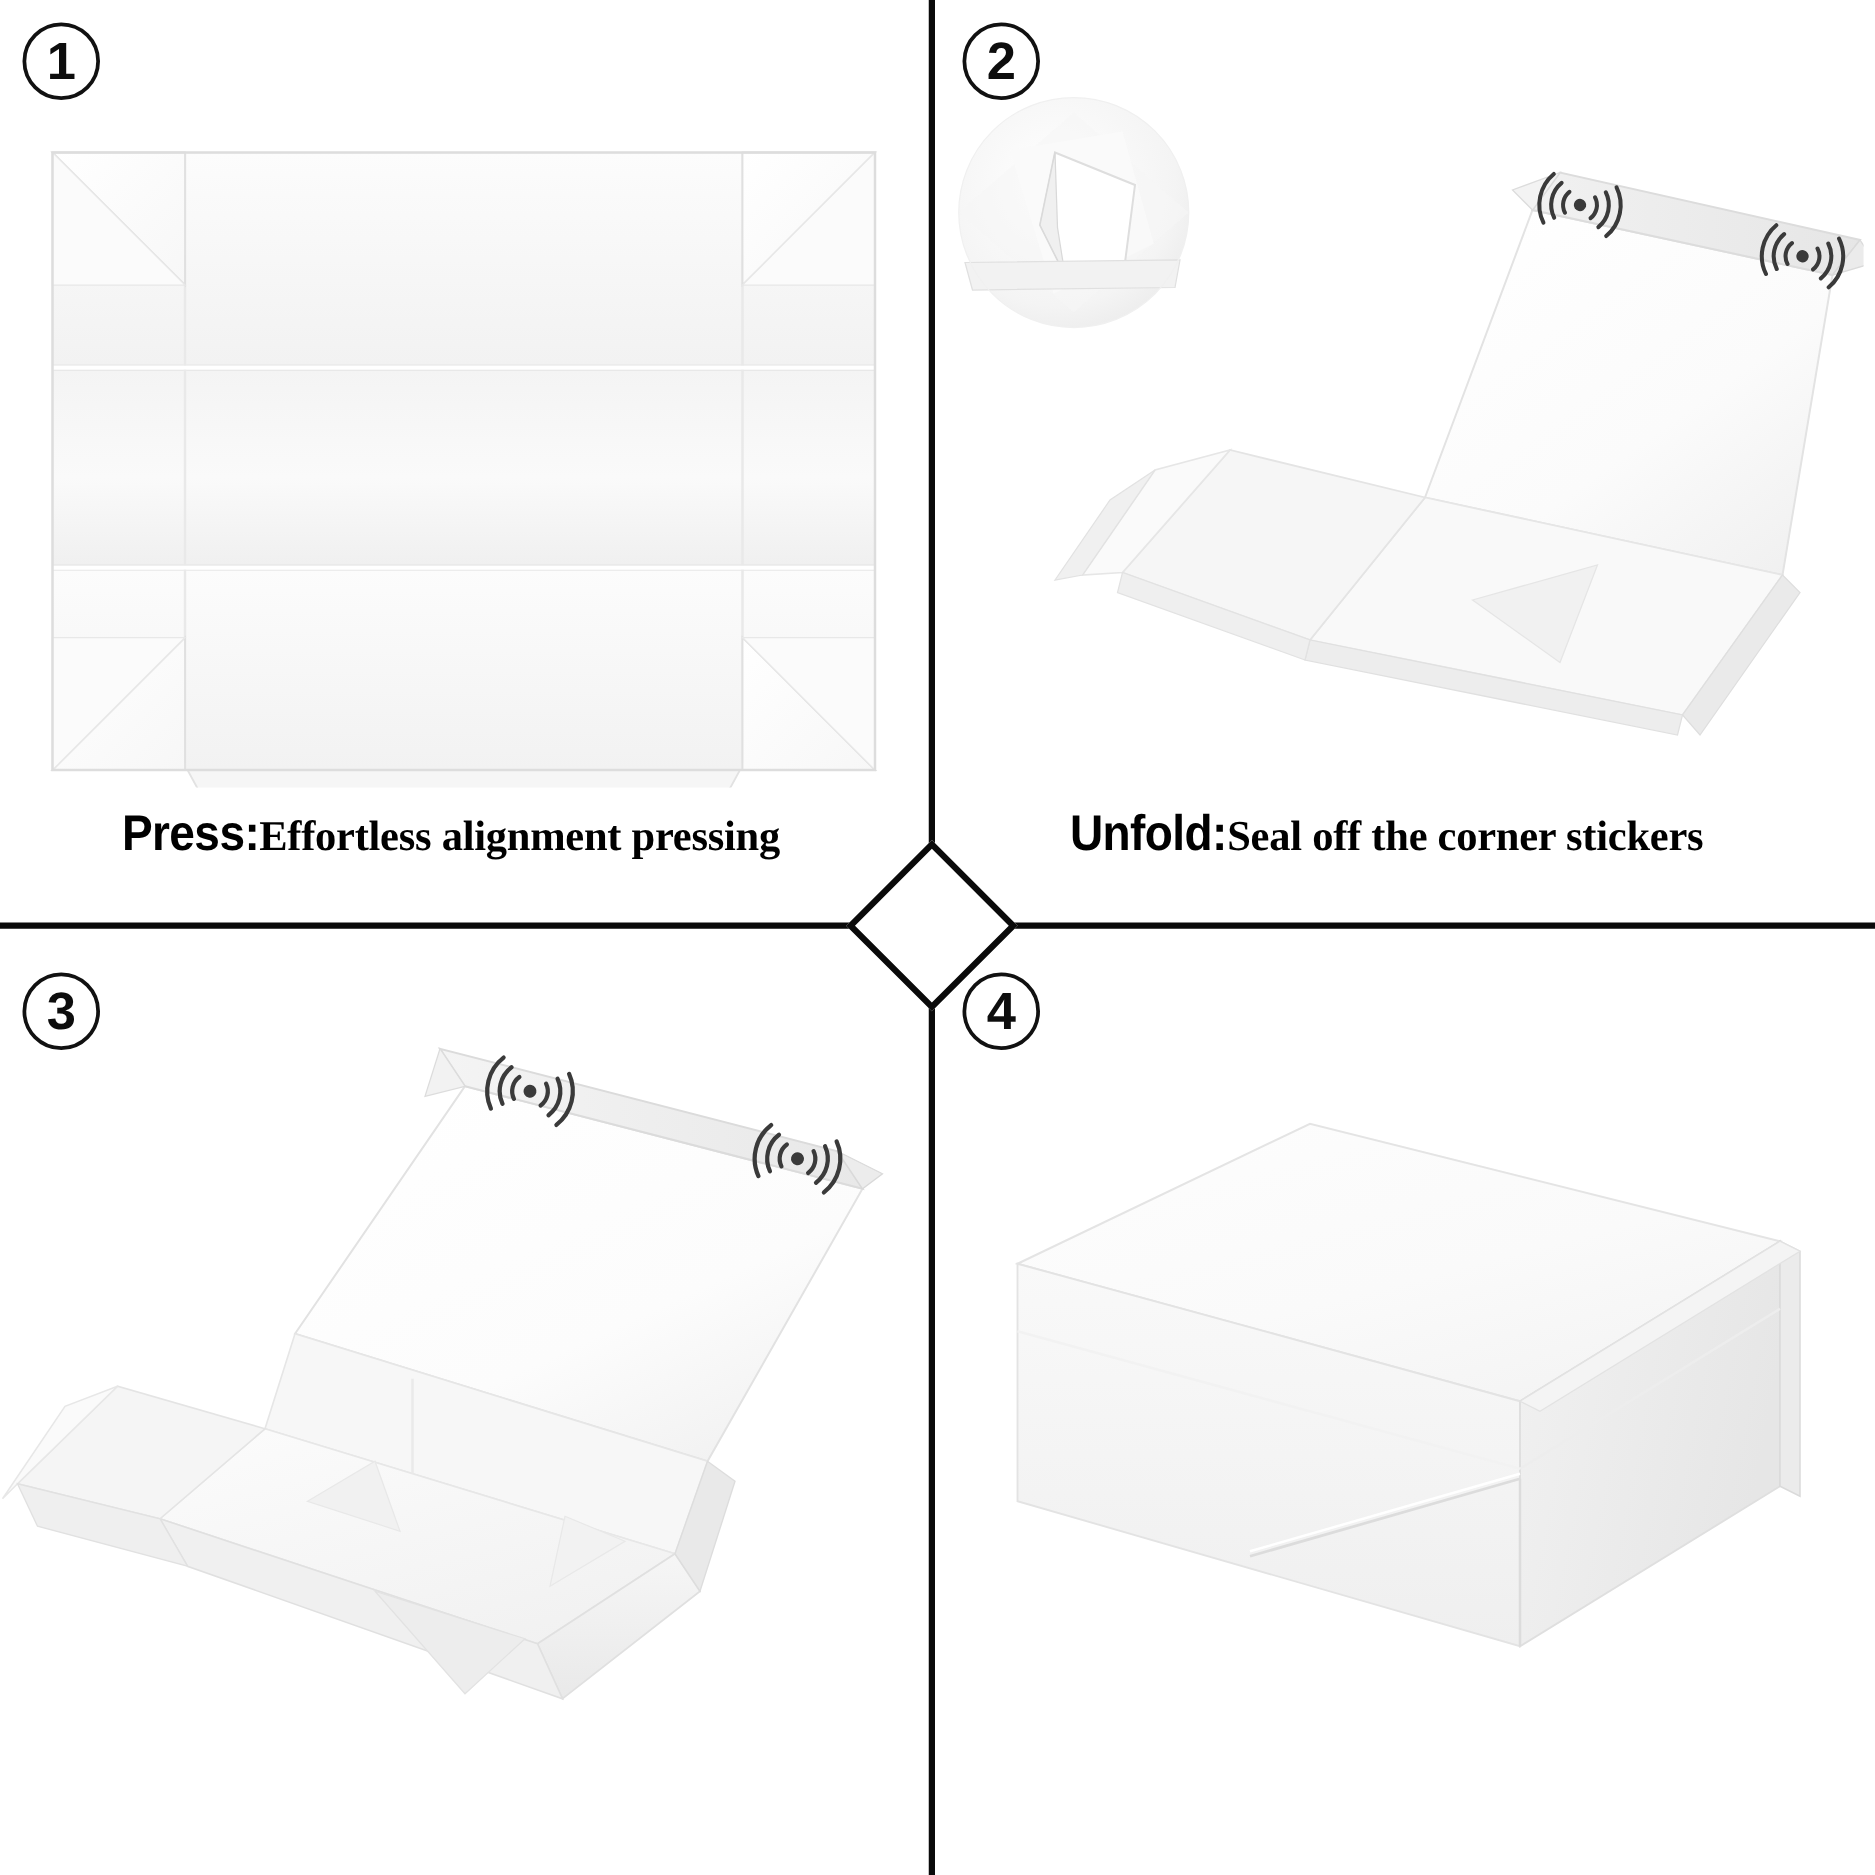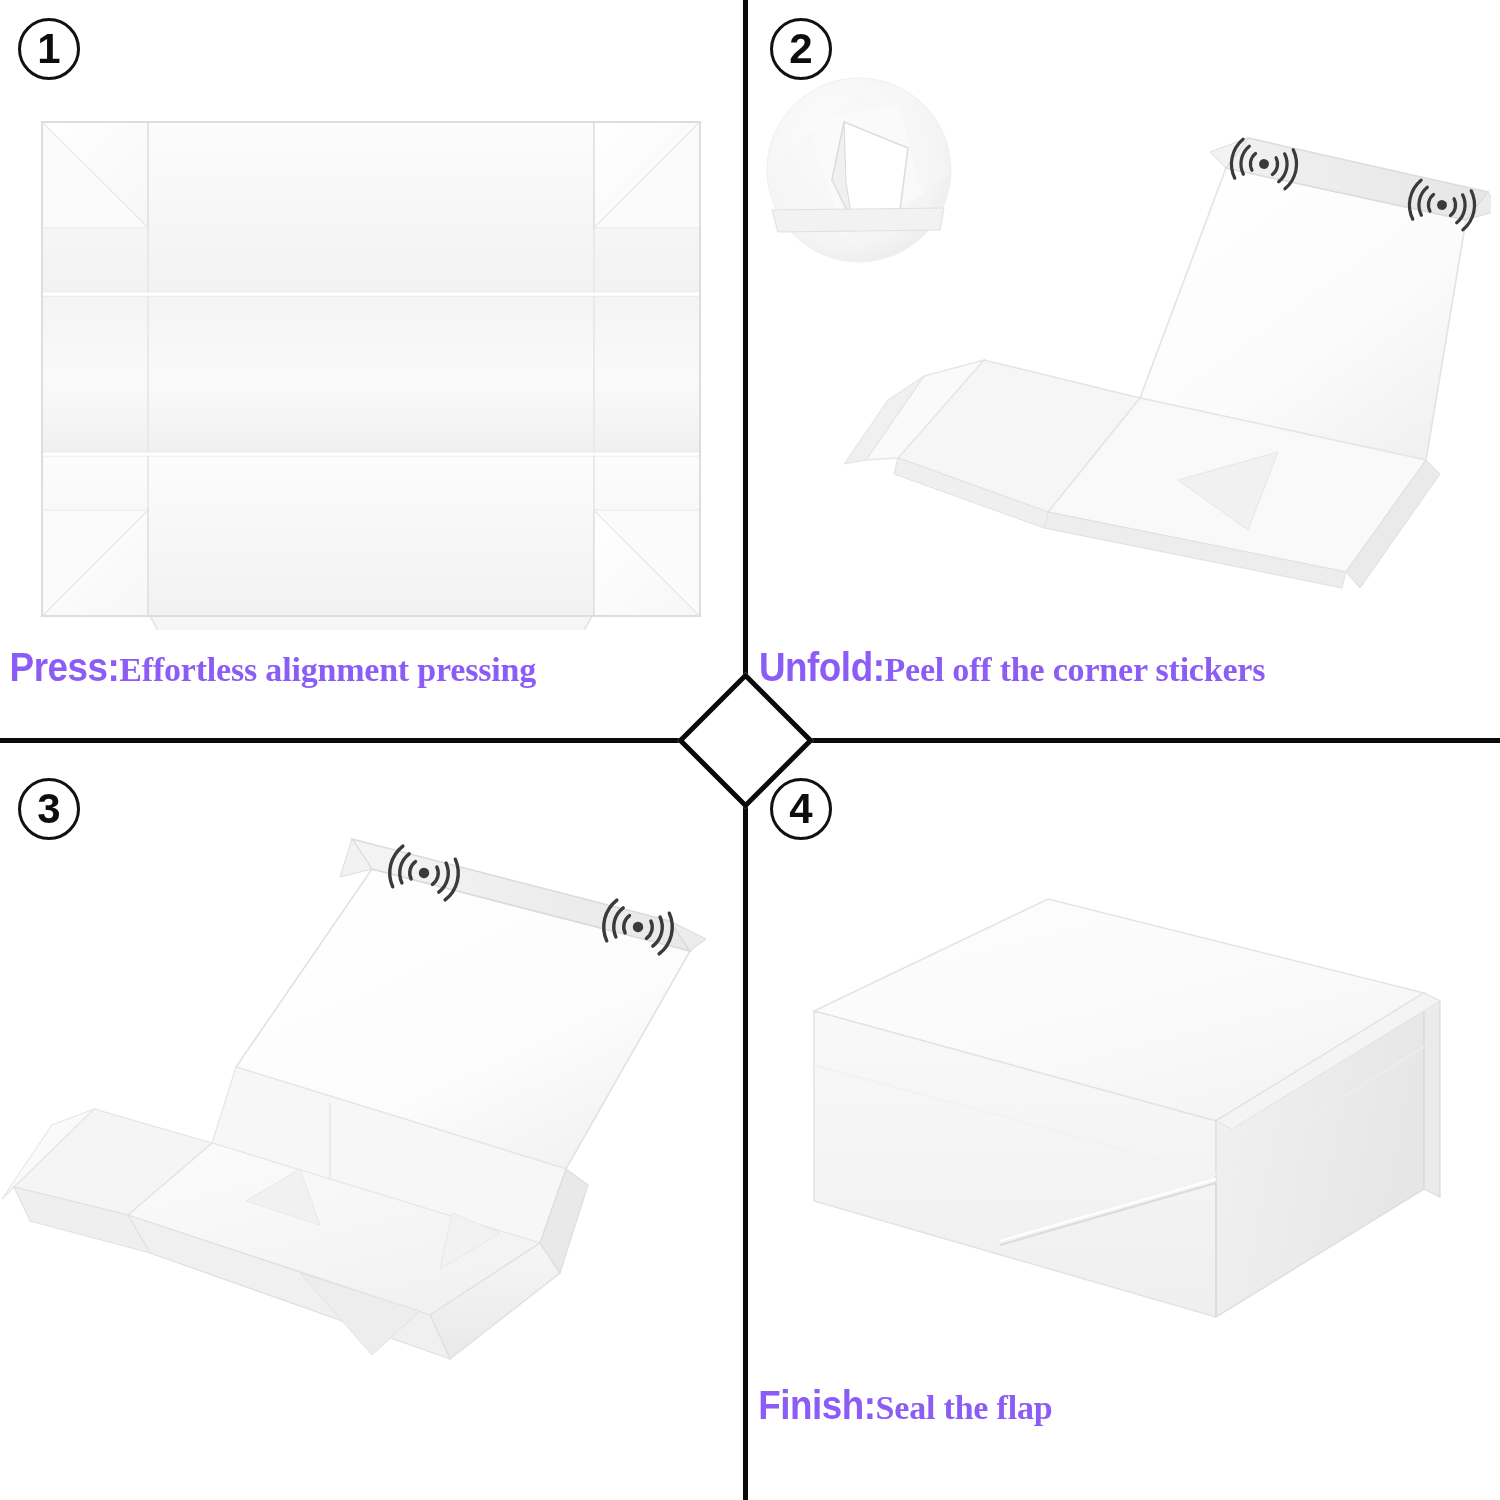--- a/index.html
+++ b/index.html
@@ -79,22 +79,23 @@
     left:0; right:0;
     top:60px;
     height:570px;
   }
   .art svg { display:block; width:100%; height:100%; }
 
   
   .caption {
     position:absolute;
     left:0; width:712px;
+    text-align:center;
     white-space:nowrap;
-    color:#8b5cf6;
+    color:#000000;
   }
   #panel-1 .caption, #panel-2 .caption { top:645px; }
   #panel-3 .caption, #panel-4 .caption { top:1388px; }
   #panel-3 .caption, #panel-4 .caption { top:640px; }
 
   .cap-key {
     font-family:"Liberation Sans", sans-serif;
     font-weight:bold;
     font-size:40px;
     letter-spacing:-0.5px;
@@ -256,21 +257,21 @@
             <path d="M -27 -21 A 34 34 0 0 0 -27 21" fill="none" stroke="#3a3a3a" stroke-width="3.4" stroke-linecap="round"></path>
             <path d="M 11 -9 A 14 14 0 0 1 11 9" fill="none" stroke="#3a3a3a" stroke-width="3.4" stroke-linecap="round"></path>
             <path d="M 19 -15 A 24 24 0 0 1 19 15" fill="none" stroke="#3a3a3a" stroke-width="3.4" stroke-linecap="round"></path>
             <path d="M 27 -21 A 34 34 0 0 1 27 21" fill="none" stroke="#3a3a3a" stroke-width="3.4" stroke-linecap="round"></path>
           </g>
         </g>
       </svg>
     </div>
 
     <div class="caption">
-      <span class="cap-key">Unfold:</span><span class="cap-val">Peel off the corner stickers</span>
+      <span class="cap-key">Unfold:</span><span class="cap-val">Seal off the corner stickers</span>
     </div>
   </div>
 
   <div class="panel" id="panel-3">
     <div class="step-badge">3</div>
 
     <div class="art">
       <svg viewBox="0 0 743 570" preserveAspectRatio="xMidYMid meet">
         <defs>
           <linearGradient id="p3lid" x1="0.1" y1="0" x2="0.8" y2="1">
@@ -384,22 +385,19 @@
 
           <path d="M 676 190 L 692 198 L 692 394 L 676 386 Z" fill="#ebebeb" stroke="#dadada" stroke-width="1.2"></path>
           <path d="M 468 318 L 676 190 L 692 198 L 484 326 Z" fill="#f4f4f4" stroke="#e2e2e2" stroke-width="1"></path>
 
           <path d="M 66 262 L 468 372" fill="none" stroke="#f2f2f2" stroke-width="2"></path>
           <path d="M 468 372 L 676 244" fill="none" stroke="#ededed" stroke-width="2"></path>
         </g>
       </svg>
     </div>
 
-    <div class="caption">
-      <span class="cap-key">Finish:</span><span class="cap-val">Seal the flap</span>
-    </div>
   </div>
 
   <div class="divider-v"></div>
   <div class="divider-h"></div>
   <div class="center-diamond"></div>
 
 </div>
 
 </body></html>

